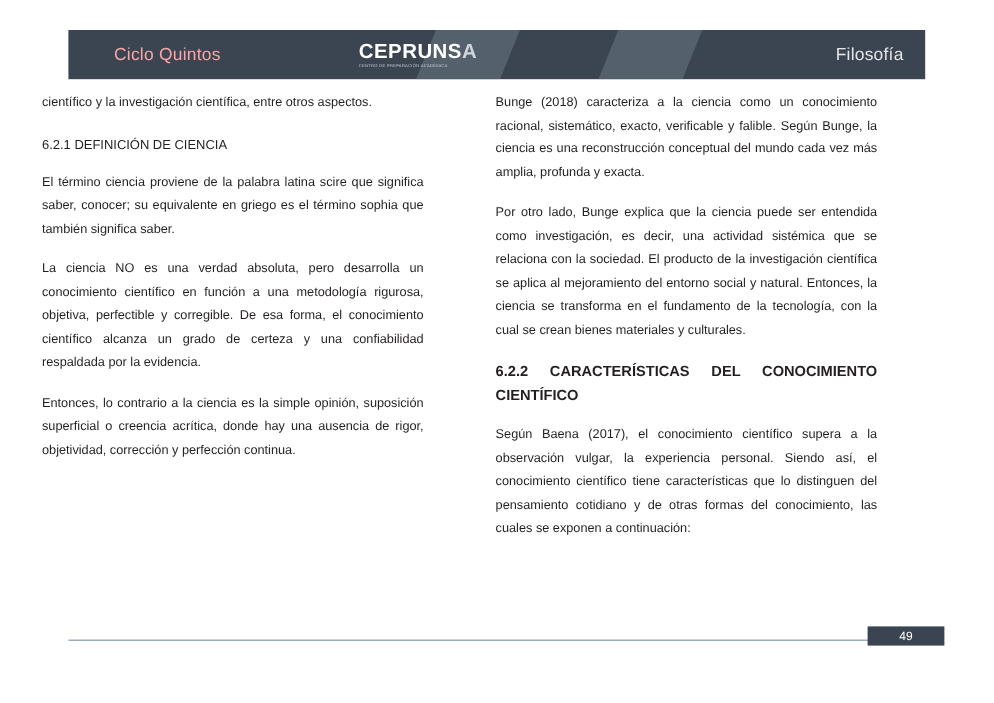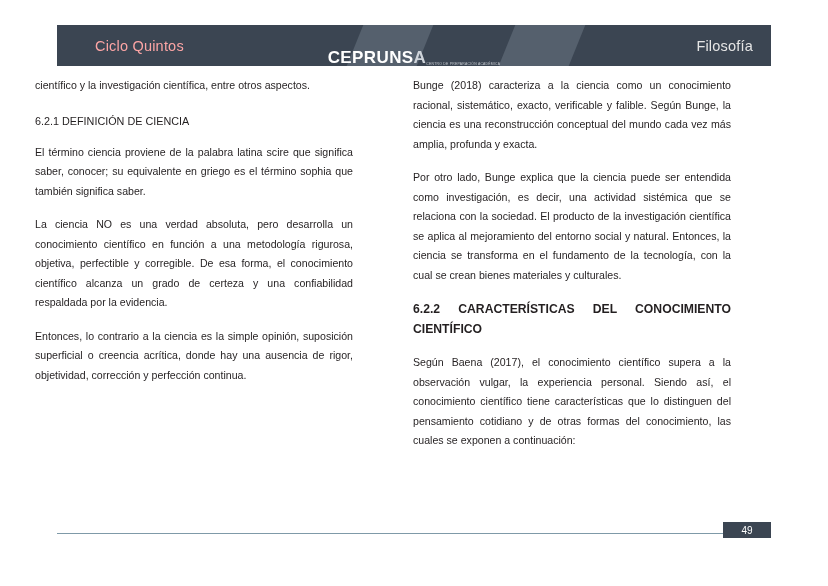--- a/index.html
+++ b/index.html
@@ -62,22 +62,22 @@
   }
   
   .logo-wrap {
     position: absolute;
     left: 50%;
     top: 0;
     transform: translateX(-50%);
     height: 41px;
     width: 230px;
     display: flex;
-    flex-direction: row;
-    align-items: flex-end;
+    flex-direction: column;
+    align-items: flex-start;
     justify-content: center;
   }
   .logo-band-left {
     position: absolute;
     left: 298px;
     top: 0;
     width: 70px;
     height: 41px;
     background: #55606d;
     transform: skewX(-22deg);
@@ -165,21 +165,21 @@
     left: 57px;
     top: 533px;
     width: 714px;
     height: 1px;
     background: #7f9aa8;
   }
   .page-num {
     position: absolute;
     left: 723px;
     top: 522px;
-    width: 48px;
+    width: 64px;
     height: 16px;
     background: #3b4552;
     color: #ffffff;
     font-size: 10px;
     display: flex;
     align-items: center;
     justify-content: center;
   }
 </style>
 </head>

